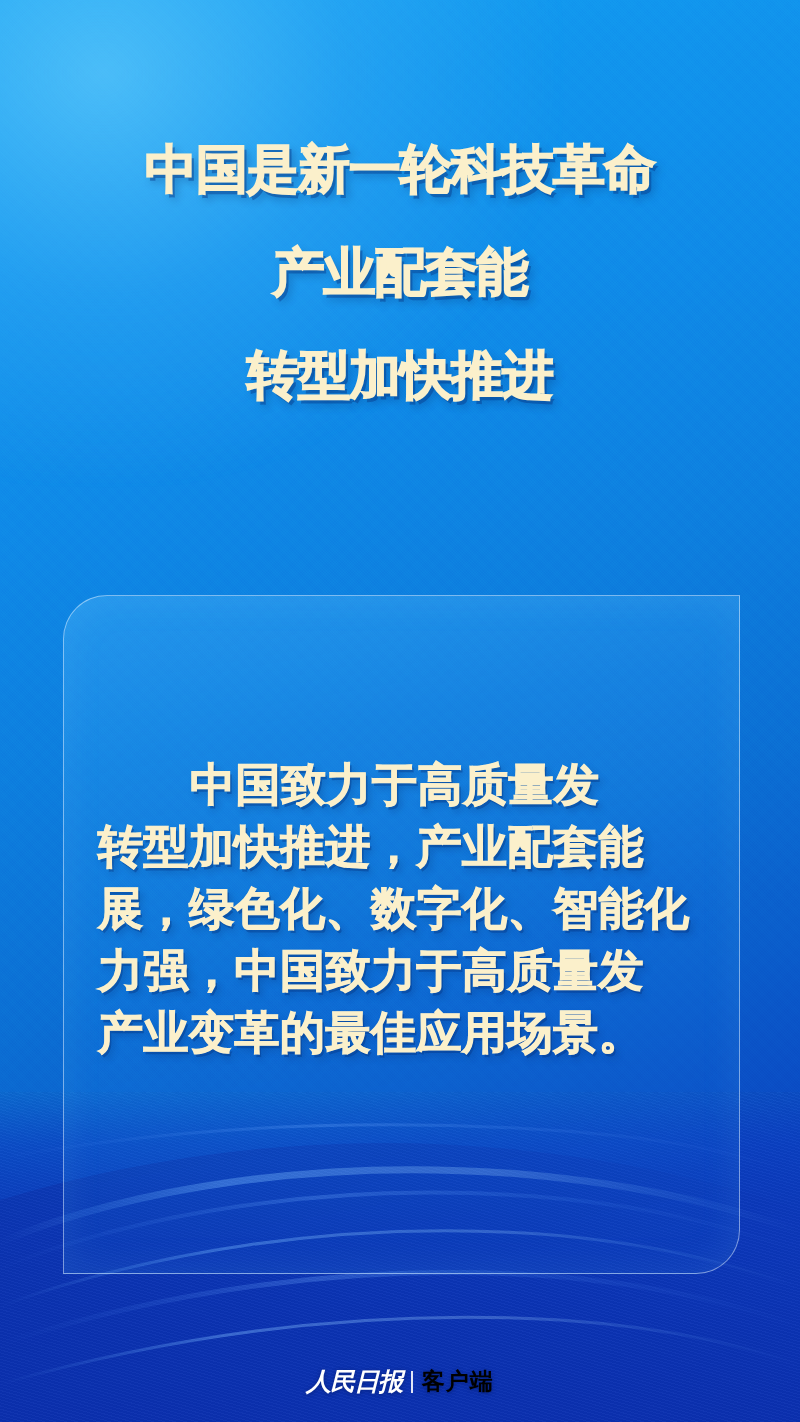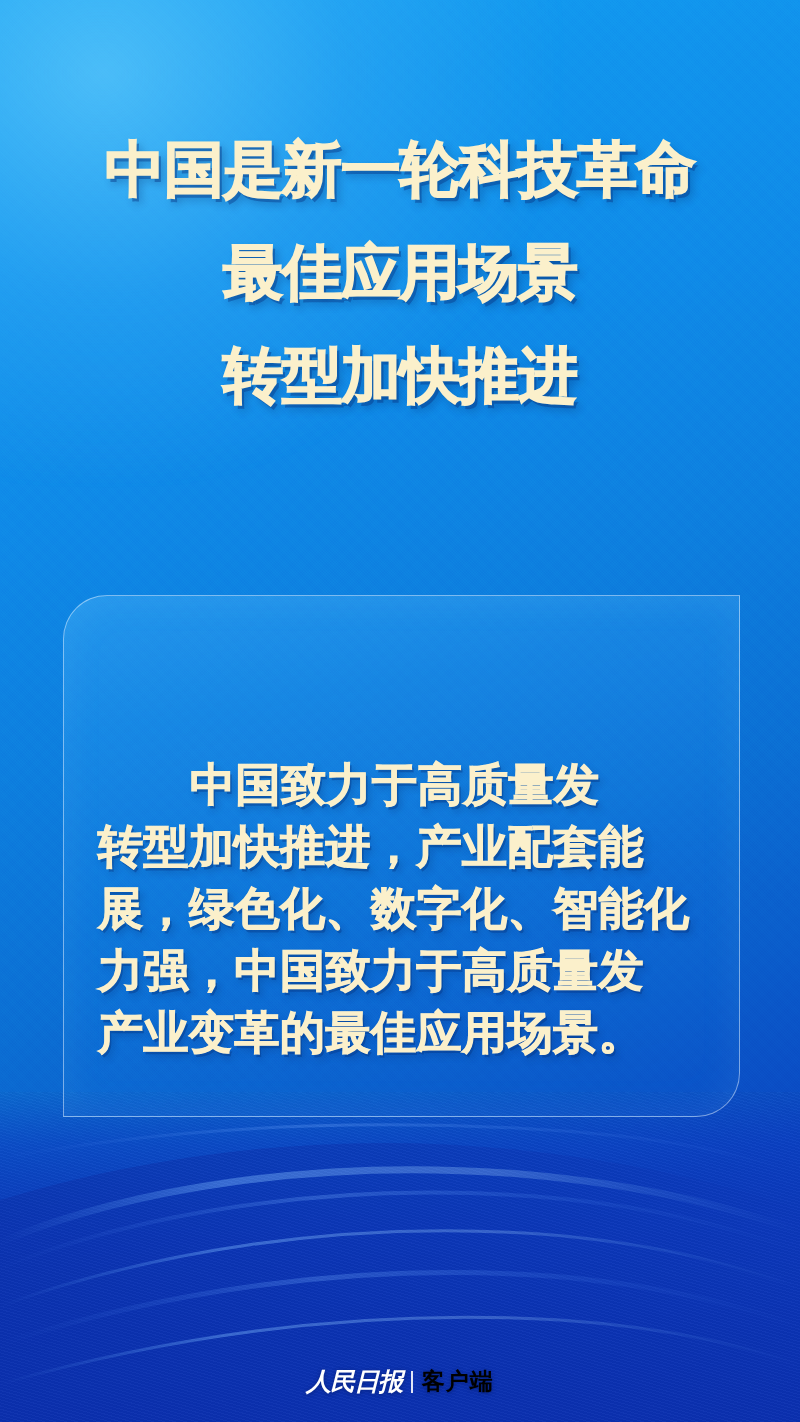--- a/index.html
+++ b/index.html
@@ -100,37 +100,37 @@
     right: 0;
     top: 118px;
     text-align: center;
     z-index: 6;
   }
   .headline .hl-line {
     display: block;
     color: #fbf0cb;
     font-family: "DejaVu Sans", "Liberation Sans", sans-serif;
     font-weight: 700;
-    font-size: 60px;
+    font-size: 52px;
     line-height: 103px;
     letter-spacing: -1px;
     white-space: nowrap;
     text-shadow:
       3px 4px 0 rgba(6,52,130,.42),
       5px 6px 9px rgba(4,38,104,.33);
     -webkit-text-stroke: 1.6px #fbf0cb;
   }
 
   
   .quote-card {
     position: absolute;
     left: 63px;
     top: 595px;
     width: 677px;
-    height: 522px;
+    height: 679px;
     box-sizing: border-box;
     border: 1.5px solid rgba(228,242,255,.52);
     border-radius: 44px 0 44px 0;
     background:
       linear-gradient(170deg,
         rgba(86,190,255,.30) 0%,
         rgba(60,170,250,.22) 22%,
         rgba(30,140,238,.16) 55%,
         rgba(16,104,214,.10) 100%);
     box-shadow: inset 0 0 40px rgba(150,215,255,.10);
@@ -254,21 +254,21 @@
       <path d="M0,214 C150,160 340,128 540,142 C670,152 750,178 800,196" fill="none" stroke="url(#wv1)" stroke-width="3"></path>
       <path d="M0,252 C160,200 350,170 550,184 C675,194 752,218 800,234" fill="none" stroke="url(#wv2)" stroke-width="5"></path>
       <path d="M0,292 C170,244 360,216 560,228 C680,236 755,258 800,272" fill="none" stroke="url(#wv1)" stroke-width="3"></path>
       <path d="M0,66 C200,30 420,24 620,44 C712,54 766,70 800,82" fill="none" stroke="url(#wv2)" stroke-width="3"></path>
     </svg>
     <div class="silk-grain"></div>
   </div>
 
   <div class="headline">
     <span class="hl-line">中国是新一轮科技革命</span>
-    <span class="hl-line">最佳应用场景</span>
+    <span class="hl-line">产业配套能</span>
     <span class="hl-line">转型加快推进</span>
   </div>
 
   <div class="quote-card">
     <div class="quote-body">
       <span class="q-line indent">中国致力于高质量发</span>
       <span class="q-line">转型加快推进，产业配套能</span>
       <span class="q-line">展，绿色化、数字化、智能化</span>
       <span class="q-line">力强，中国致力于高质量发</span>
       <span class="q-line">产业变革的最佳应用场景。</span>

